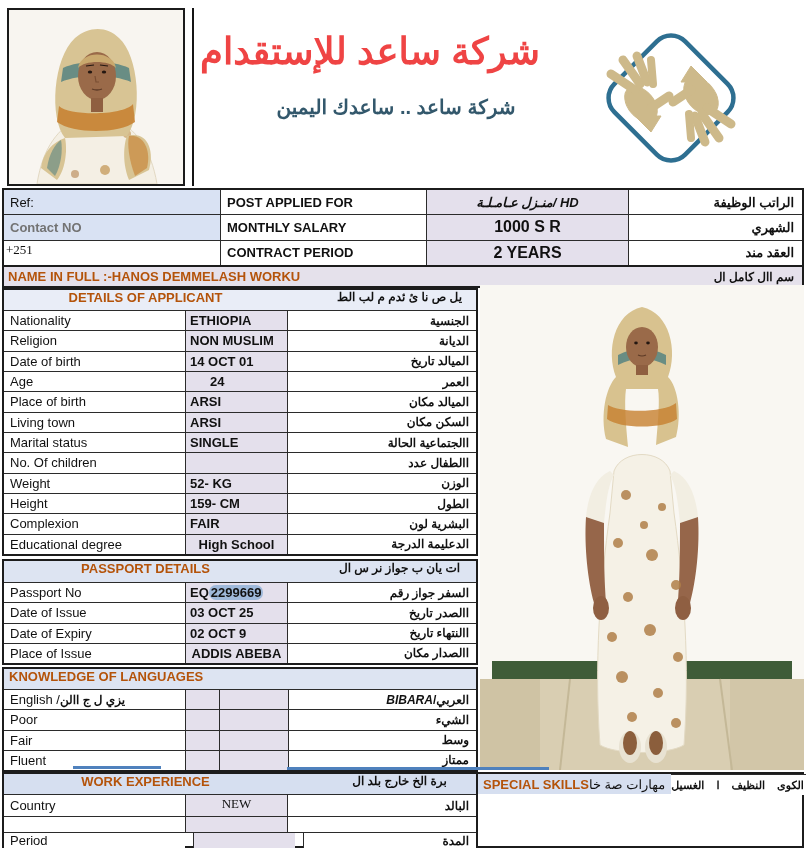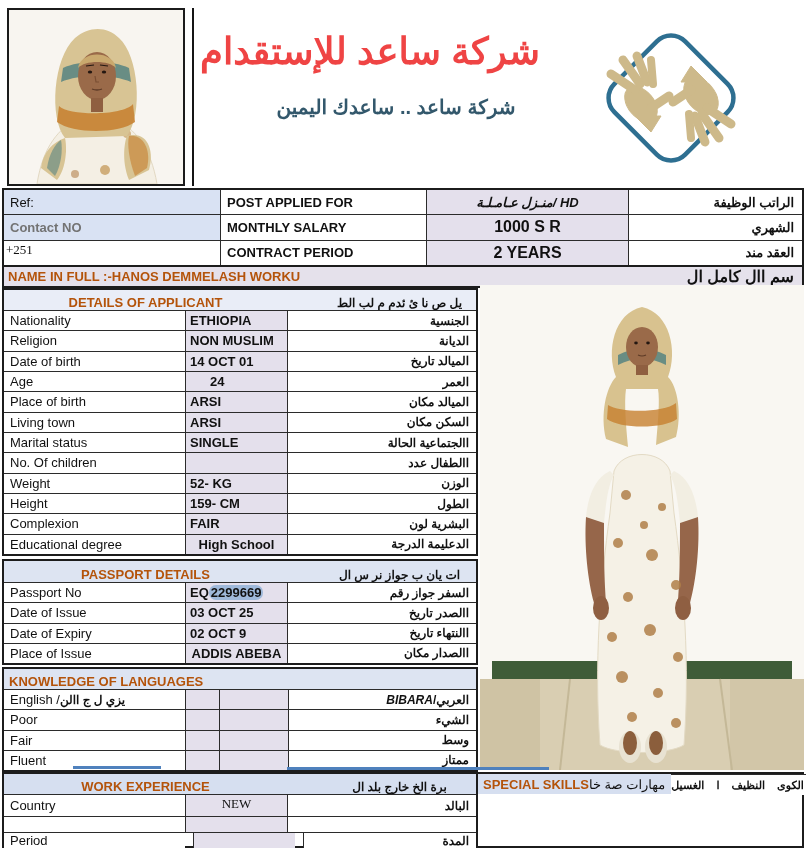--- a/index.html
+++ b/index.html
@@ -18,36 +18,36 @@
   .row{display:flex;border-top:1px solid #2b2b2b;align-items:stretch;}
   .row:first-child{border-top:none;}
   .cell{display:flex;align-items:center;border-left:1px solid #2b2b2b;box-sizing:border-box;overflow:hidden;}
   .cell:first-child{border-left:none;}
   .lav{background:#e4e0ec;}
   .blueband{background:#d9e2f3;}
   .hdrband{background:#dde4f2;}
   .lbl{font-size:13px;font-weight:500;padding-left:6px;}
   .val{font-size:13px;font-weight:bold;padding-left:4px;}
   .ar{direction:rtl;font-size:12px;font-weight:600;justify-content:flex-start;padding-right:7px;}
-  .sec-hdr{display:flex;align-items:flex-end;gap:36px;}
+  .sec-hdr{display:flex;align-items:flex-start;gap:36px;}
   .sec-hdr .en{color:#b4530a;font-weight:bold;font-size:13px;}
   .sec-hdr .arh{direction:rtl;font-size:12px;font-weight:600;color:#111;}
 
   
   .top-table{left:2px;top:188px;width:802px;height:79px;display:flex;flex-direction:column;}
   .top-table .row{flex:1;}
   .c1{width:216px;}
   .c2{width:206px;}
   .c3{width:202px;justify-content:center;}
   .c4{flex:1;direction:rtl;justify-content:flex-start;padding-right:8px;font-size:13px;font-weight:600;}
 
   
   .name-row{left:2px;top:267px;width:802px;height:21px;background:#e5e1eb;border:2px solid #1c1c1c;border-top:none;display:flex;align-items:center;}
   .name-row .en{flex:1;color:#b4530a;font-weight:bold;font-size:13px;padding-left:4px;}
-  .name-row .arh{direction:rtl;font-size:16px;font-weight:700;padding-right:8px;text-align:right;}
+  .name-row .arh{direction:rtl;font-size:12px;font-weight:700;padding-right:8px;text-align:right;}
 
   
   .details{left:2px;top:288px;width:476px;height:268px;display:flex;flex-direction:column;}
   .passport{left:2px;top:559px;width:476px;height:106px;display:flex;flex-direction:column;}
   .d-hdr{height:20px;flex:none;background:#e9edf7;}
   .p-hdr{height:21px;flex:none;}
   .d-row{flex:1;}
   .w-lbl{width:181px;background:#fff;}
   .w-val{width:102px;}
   .w-ar{flex:1;background:#fff;}

